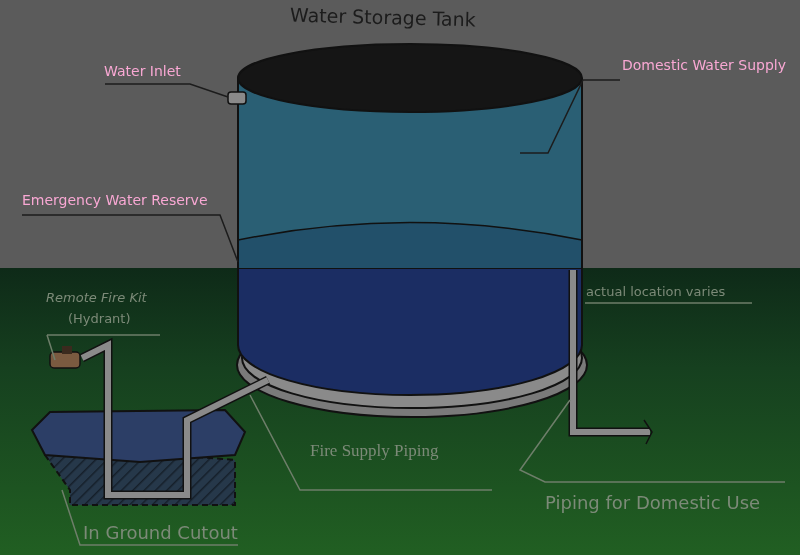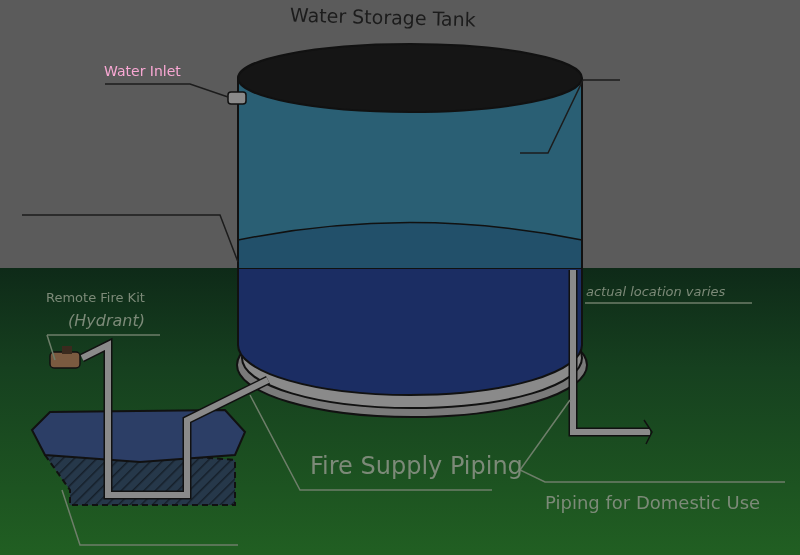--- a/index.html
+++ b/index.html
@@ -84,19 +84,22 @@
       <polyline points="47,335 55,360"></polyline>
       <polyline points="62,490 80,545 238,545"></polyline>
       <polyline points="250,395 300,490 492,490"></polyline>
       <polyline points="570,400 520,470 545,482 785,482"></polyline>
       <line x1="585" y1="303" x2="752" y2="303"></line>
     </g>
   </svg>
 
   <div class="lbl title">Water Storage Tank</div>
   <div class="lbl dark" style="left:104px; top:63px;">Water Inlet</div>
-  <div class="lbl light" style="left:46px; top:290px; font-size:13px;">Remote Fire Kit</div>
-  <div class="lbl light" style="left:68px; top:311px; font-size:16px;font-style:italic;">(Hydrant)</div>
-  <div class="lbl light" style="left:586px; top:284px; font-size:13px; font-style:italic;">actual location varies</div>
-  <div class="lbl light" style="left:310px; top:452px; font-size:24px;">Fire Supply Piping</div>
+  <div class="lbl dark" style="left:622px; top:57px;">Domestic Water Supply</div>
+  <div class="lbl dark" style="left:22px; top:192px;">Emergency Water Reserve</div>
+  <div class="lbl light" style="left:46px; top:290px; font-size:13px;font-style:italic;">Remote Fire Kit</div>
+  <div class="lbl light" style="left:68px; top:311px; font-size:13px;">(Hydrant)</div>
+  <div class="lbl light" style="left:586px; top:284px; font-size:13px; ">actual location varies</div>
+  <div class="lbl light" style="left:310px; top:441px; font-size:17px;font-family:Liberation Serif, serif;">Fire Supply Piping</div>
   <div class="lbl light" style="left:545px; top:450px; font-size:18px;margin-top:42px;">Piping for Domestic Use</div>
+  <div class="lbl light" style="left:83px; top:522px; font-size:18px;">In Ground Cutout</div>
 
 </div>
 
 </body></html>

